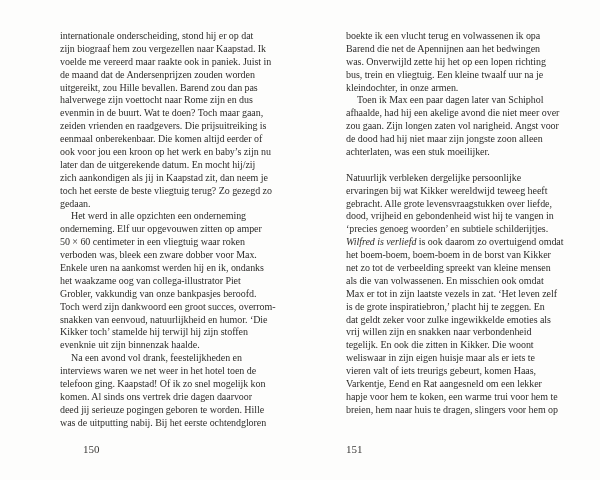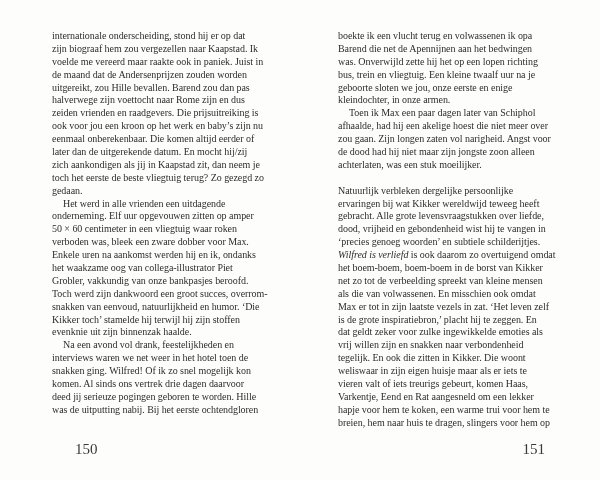--- a/index.html
+++ b/index.html
@@ -11,20 +11,21 @@
     height: 480px;
     position: relative;
     background: #fdfdfc;
     overflow: hidden;
     font-family: "Liberation Serif", "DejaVu Serif", serif;
     color: #2e2d2b;
   }
   .book-spread {
     position: absolute;
     inset: 0;
+    margin-left: 8px;
   }
   .text-column {
     position: absolute;
     top: 30px;
     width: 232px;
     font-size: 10px;
     line-height: 12.9px;
     letter-spacing: -0.05px;
   }
   .text-column.left  { left: 52px; }
@@ -32,74 +33,74 @@
   .line {
     white-space: nowrap;
     height: 12.9px;
   }
   .line.indent { padding-left: 11px; }
   .line.blank  { height: 12.9px; }
   .line i { font-style: italic; }
   .folio {
     position: absolute;
     top: 443px;
-    font-size: 15px;
+    font-size: 11px;
     line-height: 12px;
     color: #3a3937;
   }
   .folio.left  { left: 75px; }
-  .folio.right { left: 338px; width: 207px; text-align: right; }
+  .folio.right { left: 338px; width: 207px; }
 </style>
 </head>
 <body>
 
 <div class="book-spread">
 
   <div class="text-column left">
       <div class="line">internationale onderscheiding, stond hij er op dat</div>
       <div class="line">zijn biograaf hem zou vergezellen naar Kaapstad. Ik</div>
       <div class="line">voelde me vereerd maar raakte ook in paniek. Juist in</div>
       <div class="line">de maand dat de Andersenprijzen zouden worden</div>
       <div class="line">uitgereikt, zou Hille bevallen. Barend zou dan pas</div>
       <div class="line">halverwege zijn voettocht naar Rome zijn en dus</div>
+      <div class="line">evenmin in de buurt. Wat te doen? Toch maar gaan,</div>
       <div class="line">zeiden vrienden en raadgevers. Die prijsuitreiking is</div>
+      <div class="line">eenmaal onberekenbaar. Die komen altijd eerder of</div>
       <div class="line">ook voor jou een kroon op het werk en baby’s zijn nu</div>
-      <div class="line">eenmaal onberekenbaar. Die komen altijd eerder of</div>
       <div class="line">later dan de uitgerekende datum. En mocht hij/zij</div>
       <div class="line">zich aankondigen als jij in Kaapstad zit, dan neem je</div>
       <div class="line">toch het eerste de beste vliegtuig terug? Zo gezegd zo</div>
       <div class="line">gedaan.</div>
-      <div class="line indent">Het werd in alle vrienden een uitdagende</div>
+      <div class="line indent">Het werd in alle opzichten een onderneming</div>
       <div class="line">onderneming. Elf uur opgevouwen zitten op amper</div>
       <div class="line">50 × 60 centimeter in een vliegtuig waar roken</div>
       <div class="line">verboden was, bleek een zware dobber voor Max.</div>
       <div class="line">Enkele uren na aankomst werden hij en ik, ondanks</div>
       <div class="line">het waakzame oog van collega-illustrator Piet</div>
       <div class="line">Grobler, vakkundig van onze bankpasjes beroofd.</div>
       <div class="line">Toch werd zijn dankwoord een groot succes, overrom-</div>
       <div class="line">snakken van eenvoud, natuurlijkheid en humor. ‘Die</div>
       <div class="line">Kikker toch’ stamelde hij terwijl hij zijn stoffen</div>
       <div class="line">evenknie uit zijn binnenzak haalde.</div>
       <div class="line indent">Na een avond vol drank, feestelijkheden en</div>
       <div class="line">interviews waren we net weer in het hotel toen de</div>
-      <div class="line">snakken ging. Wilfred! Of ik zo snel mogelijk kon</div>
+      <div class="line">telefoon ging. Kaapstad! Of ik zo snel mogelijk kon</div>
       <div class="line">komen. Al sinds ons vertrek drie dagen daarvoor</div>
       <div class="line">deed jij serieuze pogingen geboren te worden. Hille</div>
       <div class="line">was de uitputting nabij. Bij het eerste ochtendgloren</div>
     </div>
 
   <div class="text-column right">
       <div class="line">boekte ik een vlucht terug en volwassenen ik opa</div>
       <div class="line">Barend die net de Apennijnen aan het bedwingen</div>
       <div class="line">was. Onverwijld zette hij het op een lopen richting</div>
       <div class="line">bus, trein en vliegtuig. Een kleine twaalf uur na je</div>
-      <div class="line">geboorte sloten we jou, onze eerste en enige</div>
       <div class="line">kleindochter, in onze armen.</div>
       <div class="line indent">Toen ik Max een paar dagen later van Schiphol</div>
-      <div class="line">afhaalde, had hij een akelige hoest die niet meer over</div>
+      <div class="line">afhaalde, had hij een akelige avond die niet meer over</div>
       <div class="line">zou gaan. Zijn longen zaten vol narigheid. Angst voor</div>
       <div class="line">de dood had hij niet maar zijn jongste zoon alleen</div>
       <div class="line">achterlaten, was een stuk moeilijker.</div>
       <div class="line blank"></div>
       <div class="line">Natuurlijk verbleken dergelijke persoonlijke</div>
       <div class="line">ervaringen bij wat Kikker wereldwijd teweeg heeft</div>
       <div class="line">gebracht. Alle grote levensvraagstukken over liefde,</div>
       <div class="line">dood, vrijheid en gebondenheid wist hij te vangen in</div>
       <div class="line">‘precies genoeg woorden’ en subtiele schilderijtjes.</div>
       <div class="line"><i>Wilfred is verliefd</i> is ook daarom zo overtuigend omdat</div>

